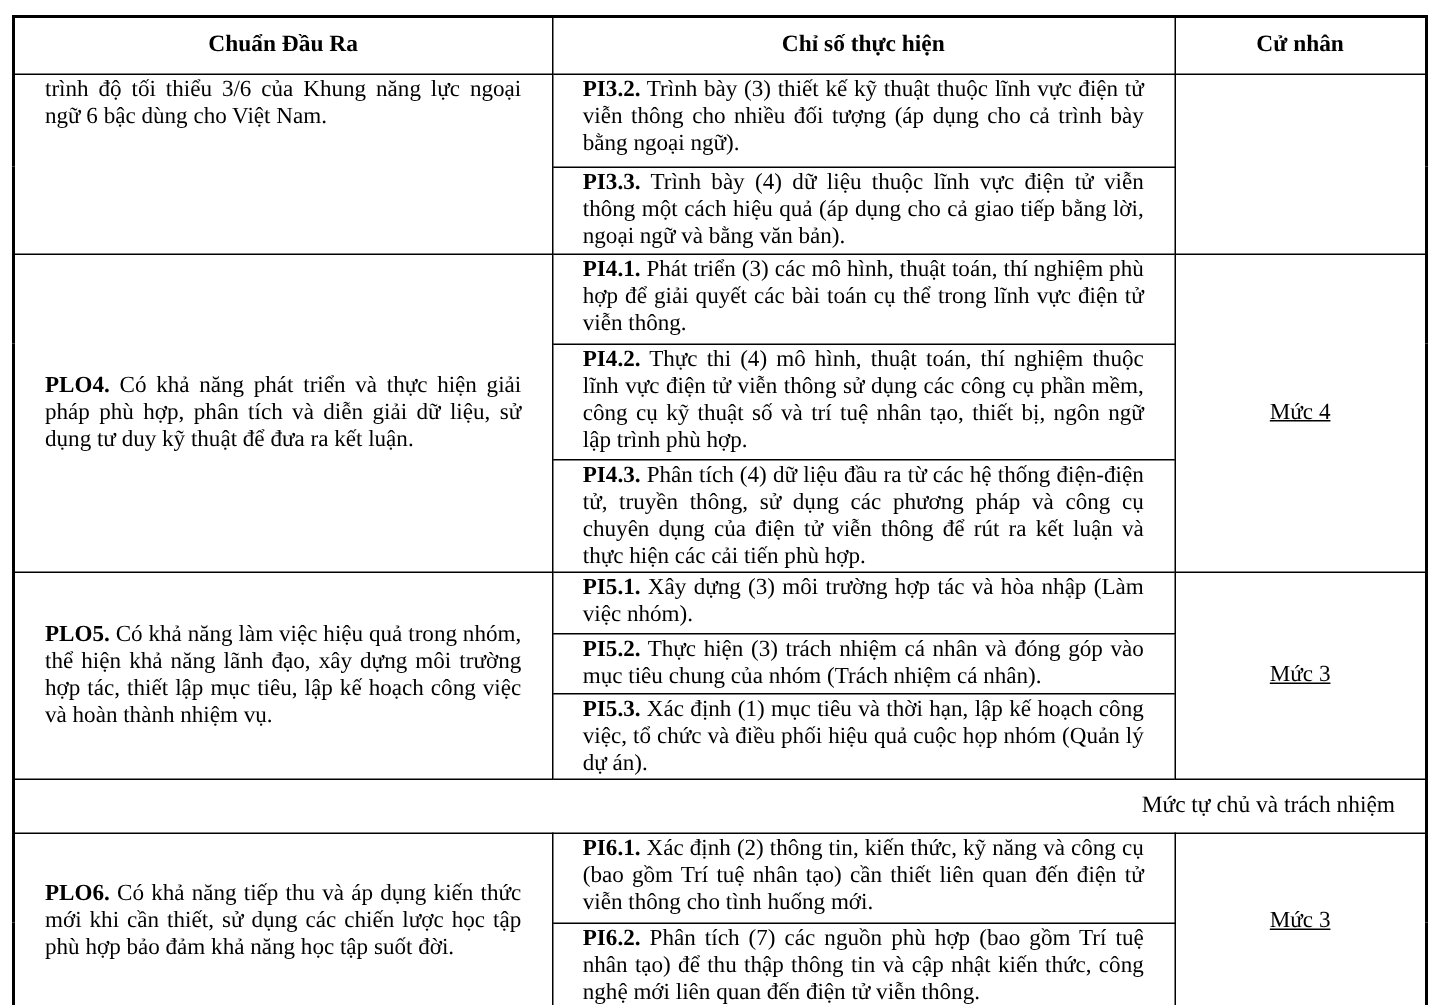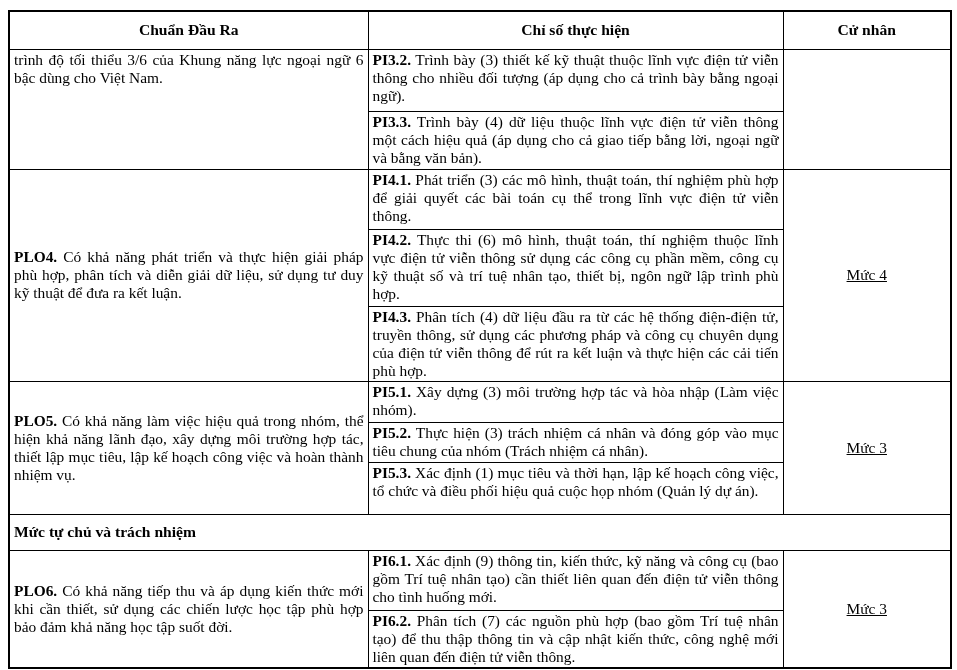--- a/index.html
+++ b/index.html
@@ -14,21 +14,21 @@
   }
   table.outcomes {
     border-collapse: collapse;
     table-layout: fixed;
     width: 942px;
     margin: 10px 0 0 8px;
     border: 2px solid #000;
   }
   .outcomes th, .outcomes td {
     border: 1px solid #000;
-    padding: 1px 4px;
+    padding: 1px 20px;
     font-size: 15.4px;
     line-height: 18px;
     vertical-align: top;
     overflow: hidden;
   }
   .outcomes th {
     text-align: center;
     vertical-align: middle;
     font-weight: bold;
     font-size: 15.6px;
@@ -43,22 +43,22 @@
   }
   td.pi {
     text-align: justify;
   }
   td.level {
     text-align: center;
     vertical-align: middle;
     text-decoration: underline;
   }
   tr.section-row td {
-    text-align: left;
-    font-weight: bold;
+    text-align: right;
+    font-weight: normal;
     vertical-align: middle;
     font-size: 15.6px;
   }
   b.code { font-weight: bold; }
 </style>
 </head>
 <body>
 
 <table class="outcomes">
   <colgroup>
@@ -83,21 +83,21 @@
     <tr style="height:58px">
       <td class="pi"><b class="code">PI3.3.</b> <span>Trình bày (4) dữ liệu thuộc lĩnh vực điện tử viễn thông một cách hiệu quả (áp dụng cho cả giao tiếp bằng lời, ngoại ngữ và bằng văn bản).</span></td>
     </tr>
 
     <tr style="height:60px">
       <td class="plo" rowspan="3"><b class="code">PLO4.</b> <span>Có khả năng phát triển và thực hiện giải pháp phù hợp, phân tích và diễn giải dữ liệu, sử dụng tư duy kỹ thuật để đưa ra kết luận.</span></td>
       <td class="pi"><b class="code">PI4.1.</b> <span>Phát triển (3) các mô hình, thuật toán, thí nghiệm phù hợp để giải quyết các bài toán cụ thể trong lĩnh vực điện tử viễn thông.</span></td>
       <td class="level" rowspan="3">Mức 4</td>
     </tr>
     <tr style="height:77px">
-      <td class="pi"><b class="code">PI4.2.</b> <span>Thực thi (6) mô hình, thuật toán, thí nghiệm thuộc lĩnh vực điện tử viễn thông sử dụng các công cụ phần mềm, công cụ kỹ thuật số và trí tuệ nhân tạo, thiết bị, ngôn ngữ lập trình phù hợp.</span></td>
+      <td class="pi"><b class="code">PI4.2.</b> <span>Thực thi (4) mô hình, thuật toán, thí nghiệm thuộc lĩnh vực điện tử viễn thông sử dụng các công cụ phần mềm, công cụ kỹ thuật số và trí tuệ nhân tạo, thiết bị, ngôn ngữ lập trình phù hợp.</span></td>
     </tr>
     <tr style="height:73px">
       <td class="pi"><b class="code">PI4.3.</b> <span>Phân tích (4) dữ liệu đầu ra từ các hệ thống điện-điện tử, truyền thông, sử dụng các phương pháp và công cụ chuyên dụng của điện tử viễn thông để rút ra kết luận và thực hiện các cải tiến phù hợp.</span></td>
     </tr>
 
     <tr style="height:41px">
       <td class="plo" rowspan="3"><b class="code">PLO5.</b> <span>Có khả năng làm việc hiệu quả trong nhóm, thể hiện khả năng lãnh đạo, xây dựng môi trường hợp tác, thiết lập mục tiêu, lập kế hoạch công việc và hoàn thành nhiệm vụ.</span></td>
       <td class="pi"><b class="code">PI5.1.</b> <span>Xây dựng (3) môi trường hợp tác và hòa nhập (Làm việc nhóm).</span></td>
       <td class="level" rowspan="3">Mức 3</td>
     </tr>
@@ -107,20 +107,20 @@
     <tr style="height:52px">
       <td class="pi"><b class="code">PI5.3.</b> <span>Xác định (1) mục tiêu và thời hạn, lập kế hoạch công việc, tổ chức và điều phối hiệu quả cuộc họp nhóm (Quản lý dự án).</span></td>
     </tr>
 
     <tr class="section-row" style="height:36px">
       <td colspan="3">Mức tự chủ và trách nhiệm</td>
     </tr>
 
     <tr style="height:60px">
       <td class="plo" rowspan="2"><b class="code">PLO6.</b> <span>Có khả năng tiếp thu và áp dụng kiến thức mới khi cần thiết, sử dụng các chiến lược học tập phù hợp bảo đảm khả năng học tập suốt đời.</span></td>
-      <td class="pi"><b class="code">PI6.1.</b> <span>Xác định (9) thông tin, kiến thức, kỹ năng và công cụ (bao gồm Trí tuệ nhân tạo) cần thiết liên quan đến điện tử viễn thông cho tình huống mới.</span></td>
+      <td class="pi"><b class="code">PI6.1.</b> <span>Xác định (2) thông tin, kiến thức, kỹ năng và công cụ (bao gồm Trí tuệ nhân tạo) cần thiết liên quan đến điện tử viễn thông cho tình huống mới.</span></td>
       <td class="level" rowspan="2">Mức 3</td>
     </tr>
     <tr style="height:57px">
       <td class="pi"><b class="code">PI6.2.</b> <span>Phân tích (7) các nguồn phù hợp (bao gồm Trí tuệ nhân tạo) để thu thập thông tin và cập nhật kiến thức, công nghệ mới liên quan đến điện tử viễn thông.</span></td>
     </tr>
   </tbody>
 </table>
 
 </body></html>

